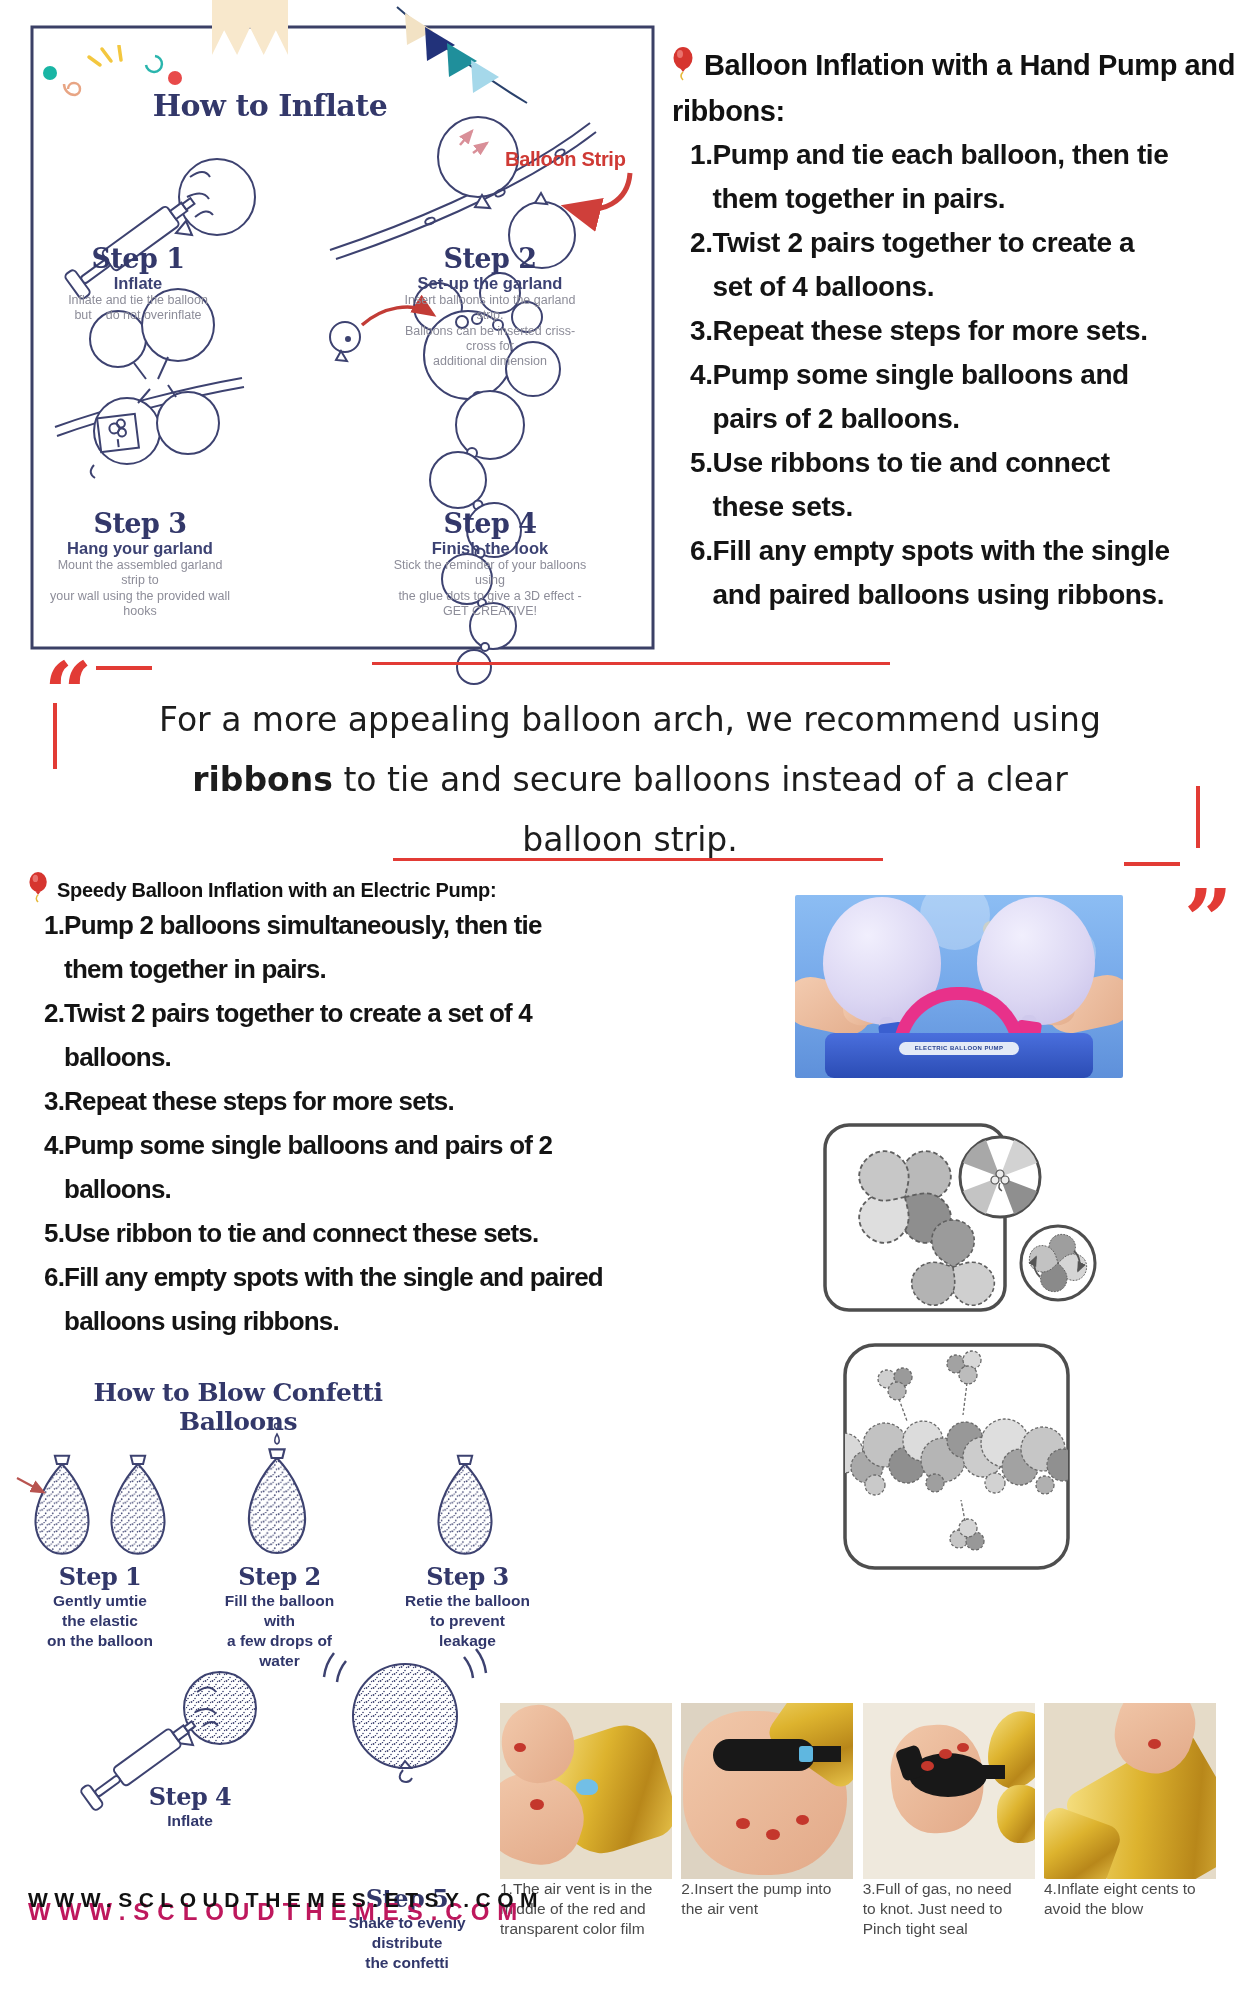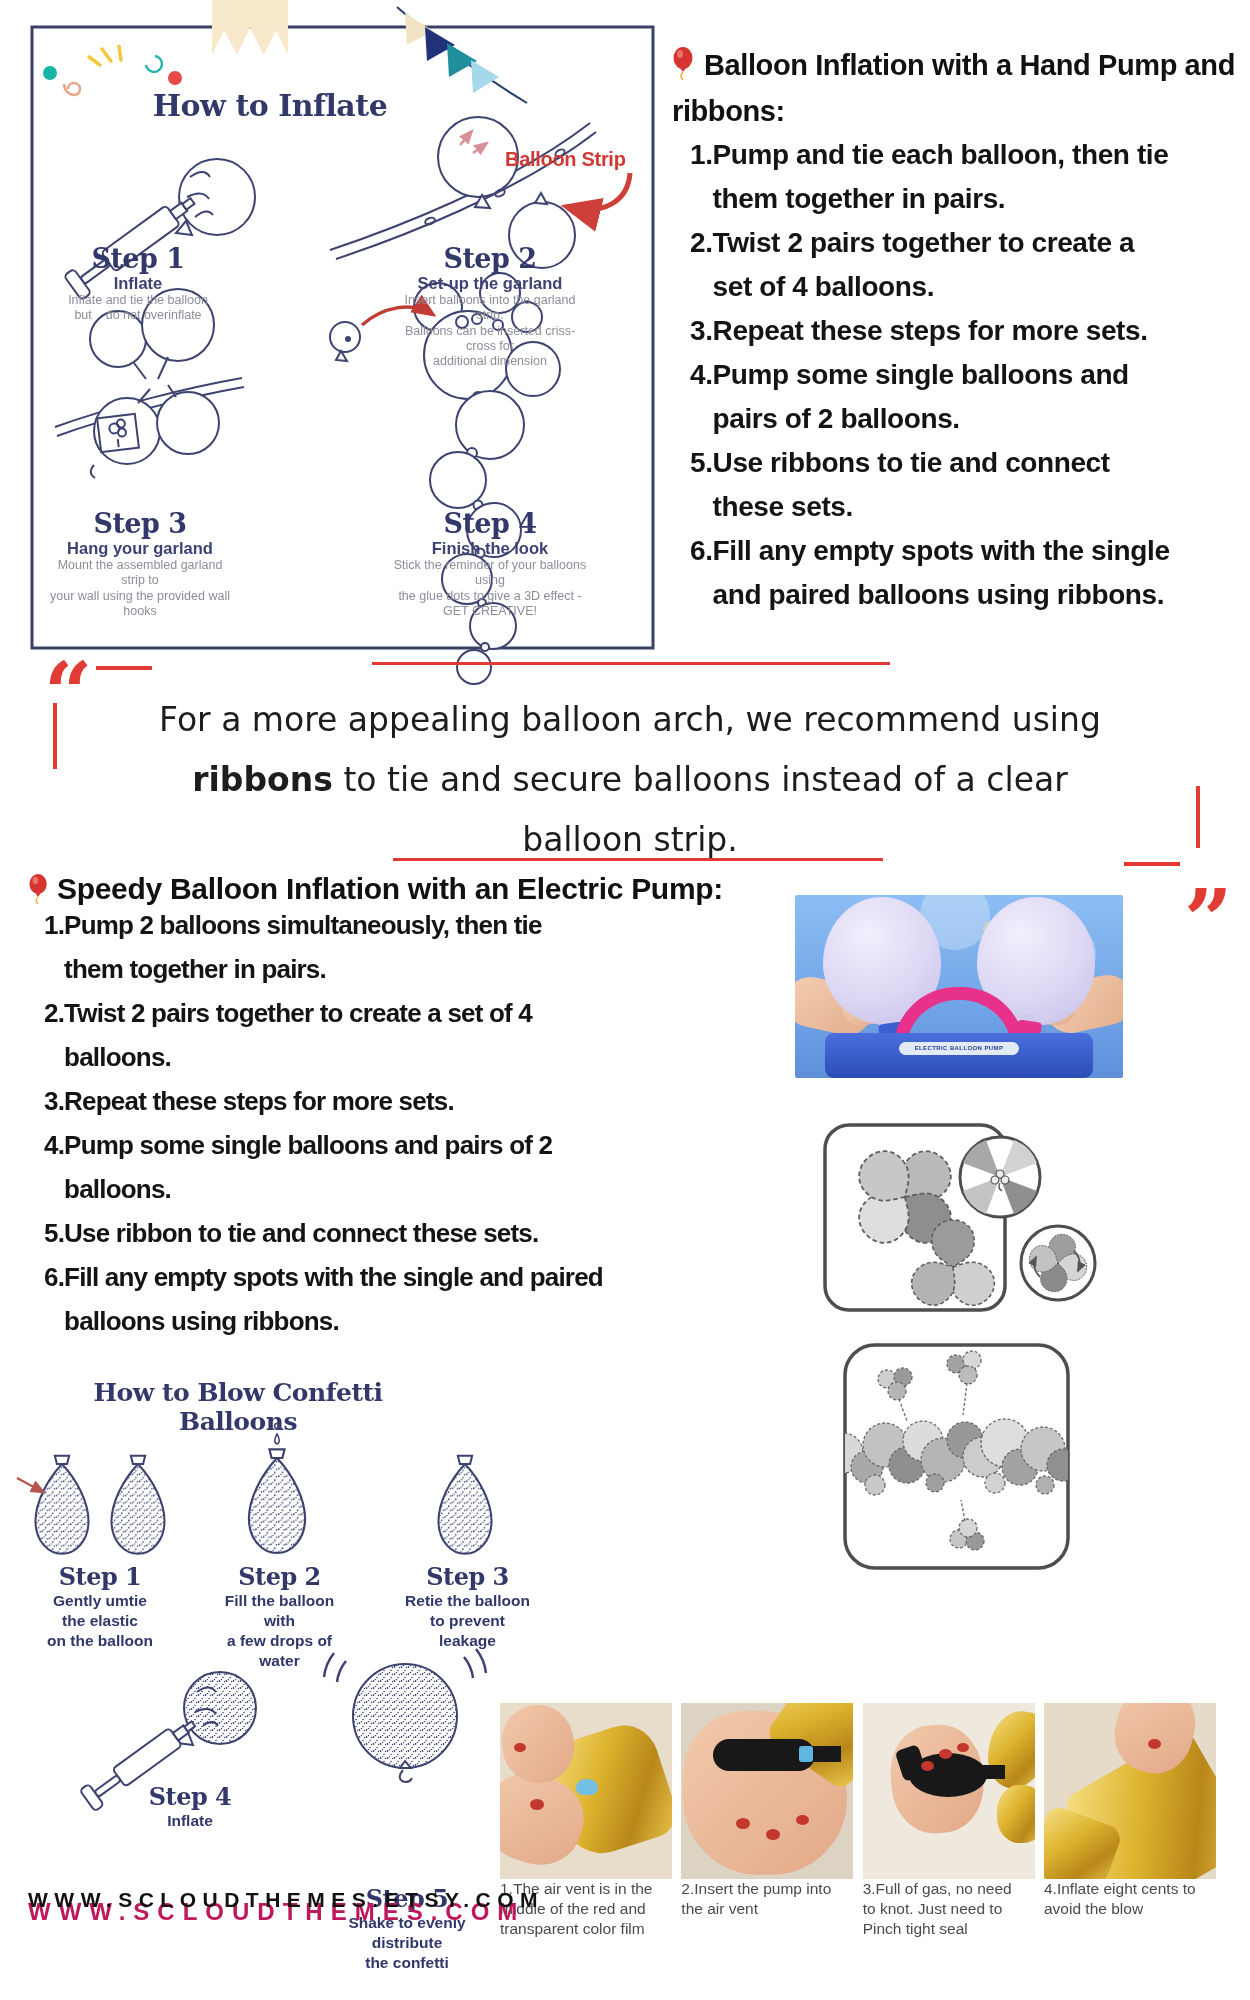--- a/index.html
+++ b/index.html
@@ -24,21 +24,21 @@
   .blist .txt{white-space:pre-line;}
   .hp-list{font-size:28px;line-height:44px;}
   .ep-list{font-size:26px;line-height:44px;}
 
   
   .quote-line{font-family:"DejaVu Sans",sans-serif;font-size:33px;color:#1d1d1d;text-align:center;}
   .qmark{font-family:"DejaVu Serif",serif;font-size:84px;font-weight:700;color:#e23b35;line-height:0.6;}
   .redbar{background:#e23b35;}
 
   
-  .ep-heading{font-size:30px;font-weight:700;color:#111;letter-spacing:-0.3px;}
+  .ep-heading{font-size:20px;font-weight:700;color:#111;letter-spacing:-0.3px;}
 
   
   .conf-title{font-size:25px;letter-spacing:-0.5px;}
   .cstep-num{font-size:24px;text-align:center;letter-spacing:-0.5px;}
   .cstep-cap{font-size:15.5px;font-weight:700;color:#31376b;text-align:center;line-height:1.3;}
 
   
   .pump-photo{left:795px;top:895px;width:328px;height:183px;overflow:hidden;border-radius:2px;
     background:linear-gradient(180deg,#8cbdf3 0%,#74a7e9 55%,#5e90da 100%);}
   .bubble{position:absolute;border-radius:50%;background:rgba(255,255,255,0.28);}

